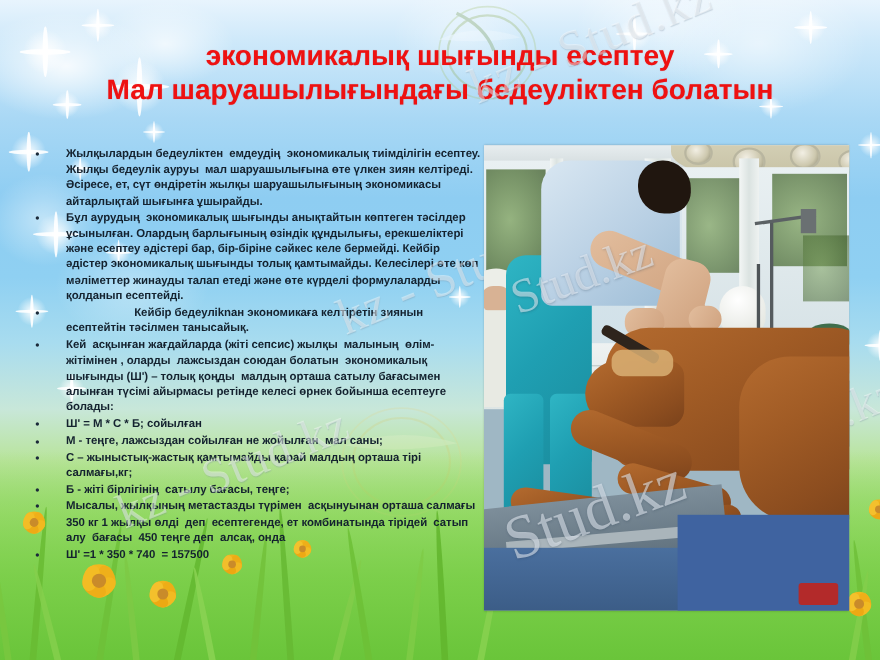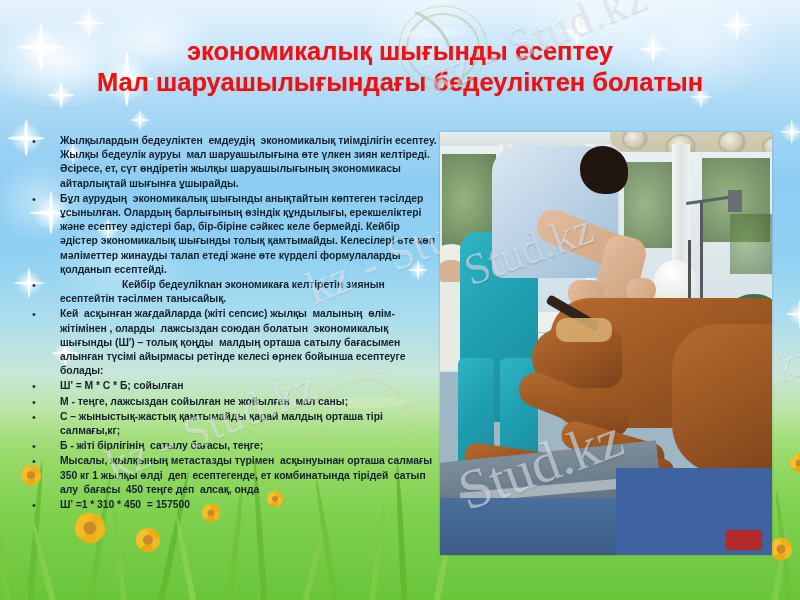--- a/index.html
+++ b/index.html
@@ -347,21 +347,21 @@
     <div class="bullet-row">
       <span class="bullet-dot">•</span>
       <span class="bullet-text">Б - жіті бірлігінің  сатылу бағасы, теңге;</span>
     </div>
     <div class="bullet-row">
       <span class="bullet-dot">•</span>
       <span class="bullet-text">Мысалы, жылқының метастазды түрімен  асқынуынан орташа салмағы  350 кг 1 жылқы өлді  деп  есептегенде, ет комбинатында тірідей  сатып  алу  бағасы  450 теңге деп  алсақ, онда</span>
     </div>
     <div class="bullet-row">
       <span class="bullet-dot">•</span>
-      <span class="bullet-text">Ш' =1 * 310 * 450  = 157500</span>
+      <span class="bullet-text">Ш' =1 * 350 * 740  = 157500</span>
     </div>
   </div>
 
   <div class="watermark wm1">kz - Stud.kz</div>
   <div class="watermark wm2">kz - Stud.kz</div>
   <div class="watermark wm3">kz - Stud.kz</div>
   <div class="watermark wm4">kz - Stud.kz</div>
 
   <div id="photo">
 

